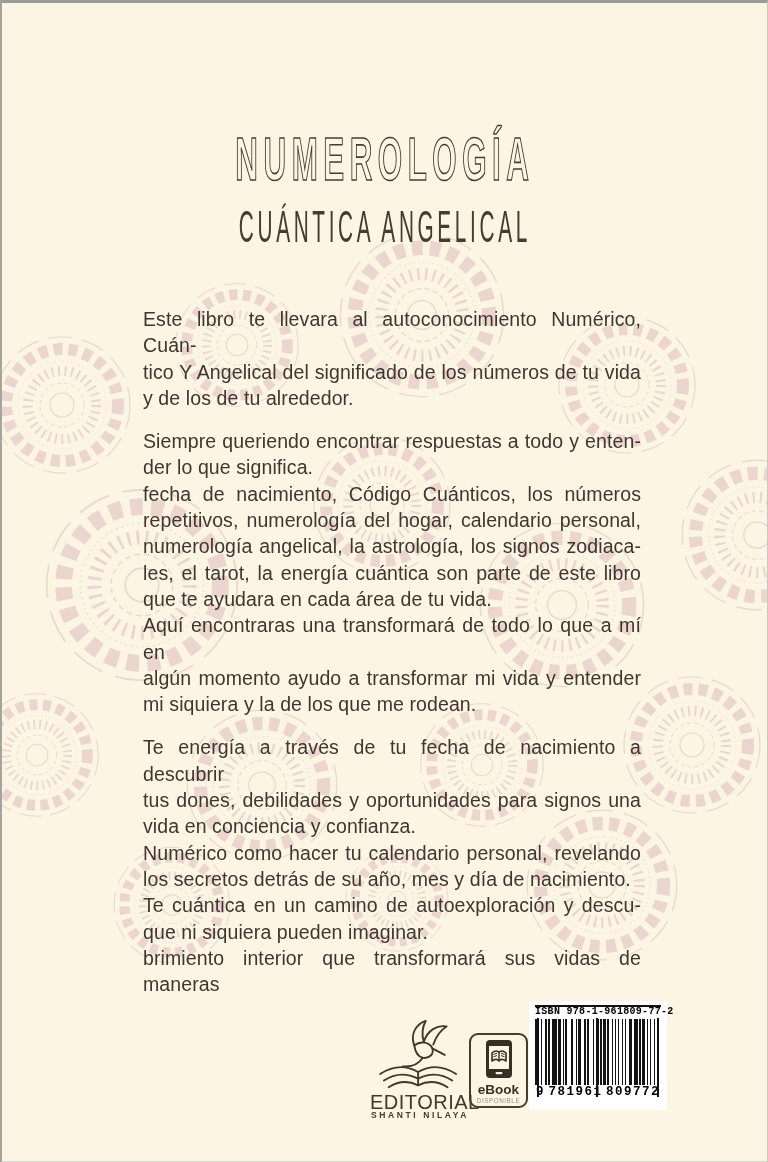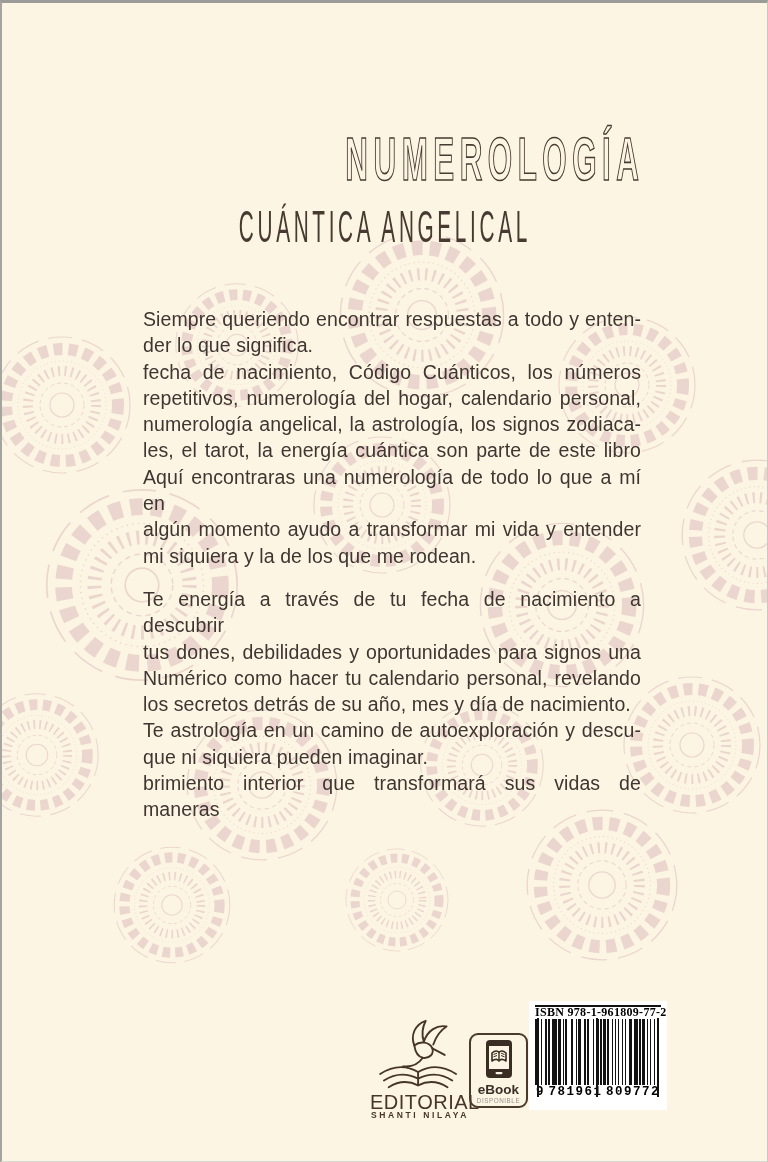--- a/index.html
+++ b/index.html
@@ -13,21 +13,21 @@
     border-left:2px solid #a5a5a0;
     border-right:1px solid #c9c9c3;
     border-bottom:1px solid #d8d8d2;
     overflow:hidden;
     font-family:"Liberation Sans",sans-serif;
     color:#3f3531;
   }
   
   .mandala{position:absolute;top:232px;left:0;opacity:.42;pointer-events:none;}
   
-  .title-wrap{position:absolute;top:126px;left:0;width:100%;text-align:right;line-height:1;}
+  .title-wrap{position:absolute;top:126px;left:0;width:100%;text-align:center;line-height:1;}
   .main-title{
     display:inline-block;margin:0;
     font-weight:700;font-size:57px;letter-spacing:10px;
     transform:scale(0.55,1.06);transform-origin:center top;
     color:#473a30;white-space:nowrap;
   }
   @supports ((-webkit-text-stroke:1px black)){
     .main-title{color:transparent;-webkit-text-stroke:1.5px #473a30;}
   }
   .sub-wrap{position:absolute;top:201px;left:0;width:100%;text-align:center;line-height:1;}
@@ -58,22 +58,22 @@
   }
   .ebook-label{font-size:13.5px;font-weight:700;color:#3a2f26;line-height:14px;margin-top:1px;}
   .ebook-sub{font-size:6.3px;color:#97908a;letter-spacing:.55px;line-height:8px;}
   
   .barcode{
     position:absolute;left:527px;top:998px;width:138px;height:109px;
     background:#ffffff;box-sizing:border-box;padding:3px 6px;
   }
   .isbn-rule{height:1.5px;background:#121212;margin-top:1px;}
   .isbn-text{
-    font-family:Liberation Serif, serif;font-weight:700;
-    font-size:12px;line-height:10px;text-align:left;color:#000;
+    font-family:Liberation Mono, monospace;font-weight:700;
+    font-size:10px;line-height:10px;text-align:left;color:#000;
     letter-spacing:.3px;white-space:nowrap;
   }
   .bars{display:flex;height:66px;margin-top:2px;position:relative;}
   .bars>div{flex-basis:0;}
   .bars .bar{background:#121212;}
   .bars .sp{background:transparent;}
   .guard{position:absolute;width:2px;background:#121212;top:16.5px;height:79px;}
   .g1{left:8px;}.g2{left:67px;}.g3{right:8px;}
   .digits{
     display:flex;justify-content:space-between;align-items:flex-end;
@@ -116,45 +116,52 @@
   </svg>
 
   <div class="title-wrap">
     <h1 class="main-title">NUMEROLOGÍA</h1>
   </div>
   <div class="sub-wrap">
     <h2 class="sub-title">CUÁNTICA ANGELICAL</h2>
   </div>
 
   <div class="bodytext">
+      <div class="tblock gap">
+        <div class="line">Este libro te llevara al autoconocimiento Numérico, Cuán-</div>
+        <div class="line">tico Y Angelical del significado de los números de tu vida</div>
+        <div class="line last">y de los de tu alrededor.</div>
+      </div>
       <div class="tblock">
         <div class="line">Siempre queriendo encontrar respuestas a todo y enten-</div>
         <div class="line last">der lo que significa.</div>
       </div>
       <div class="tblock">
         <div class="line">fecha de nacimiento, Código Cuánticos, los números</div>
         <div class="line">repetitivos, numerología del hogar, calendario personal,</div>
         <div class="line">numerología angelical, la astrología, los signos zodiaca-</div>
         <div class="line">les, el tarot, la energía cuántica son parte de este libro</div>
+        <div class="line last">que te ayudara en cada área de tu vida.</div>
       </div>
       <div class="tblock gap">
-        <div class="line">Aquí encontraras una numerología de todo lo que a mí en</div>
+        <div class="line">Aquí encontraras una transformará de todo lo que a mí en</div>
         <div class="line">algún momento ayudo a transformar mi vida y entender</div>
         <div class="line last">mi siquiera y la de los que me rodean.</div>
       </div>
       <div class="tblock">
         <div class="line">Te energía a través de tu fecha de nacimiento a descubrir</div>
         <div class="line">tus dones, debilidades y oportunidades para signos una</div>
+        <div class="line last">vida en conciencia y confianza.</div>
       </div>
       <div class="tblock">
         <div class="line">Numérico como hacer tu calendario personal, revelando</div>
         <div class="line last">los secretos detrás de su año, mes y día de nacimiento.</div>
       </div>
       <div class="tblock">
-        <div class="line">Te astrología en un camino de autoexploración y descu-</div>
+        <div class="line">Te cuántica en un camino de autoexploración y descu-</div>
         <div class="line last">que ni siquiera pueden imaginar.</div>
         <div class="line">brimiento interior que transformará sus vidas de maneras</div>
       </div>
     </div>
 
   <div class="publisher">
     <svg width="96" height="74" viewBox="0 0 100 78" fill="none" stroke="#46362a" stroke-width="2" stroke-linecap="round" stroke-linejoin="round">
 
       <path d="M44,30 C40,20 44,8 56,4 C52,12 52,20 54,26"></path>
       <path d="M54,26 C58,14 68,8 78,10 C70,15 66,23 64,29"></path>

